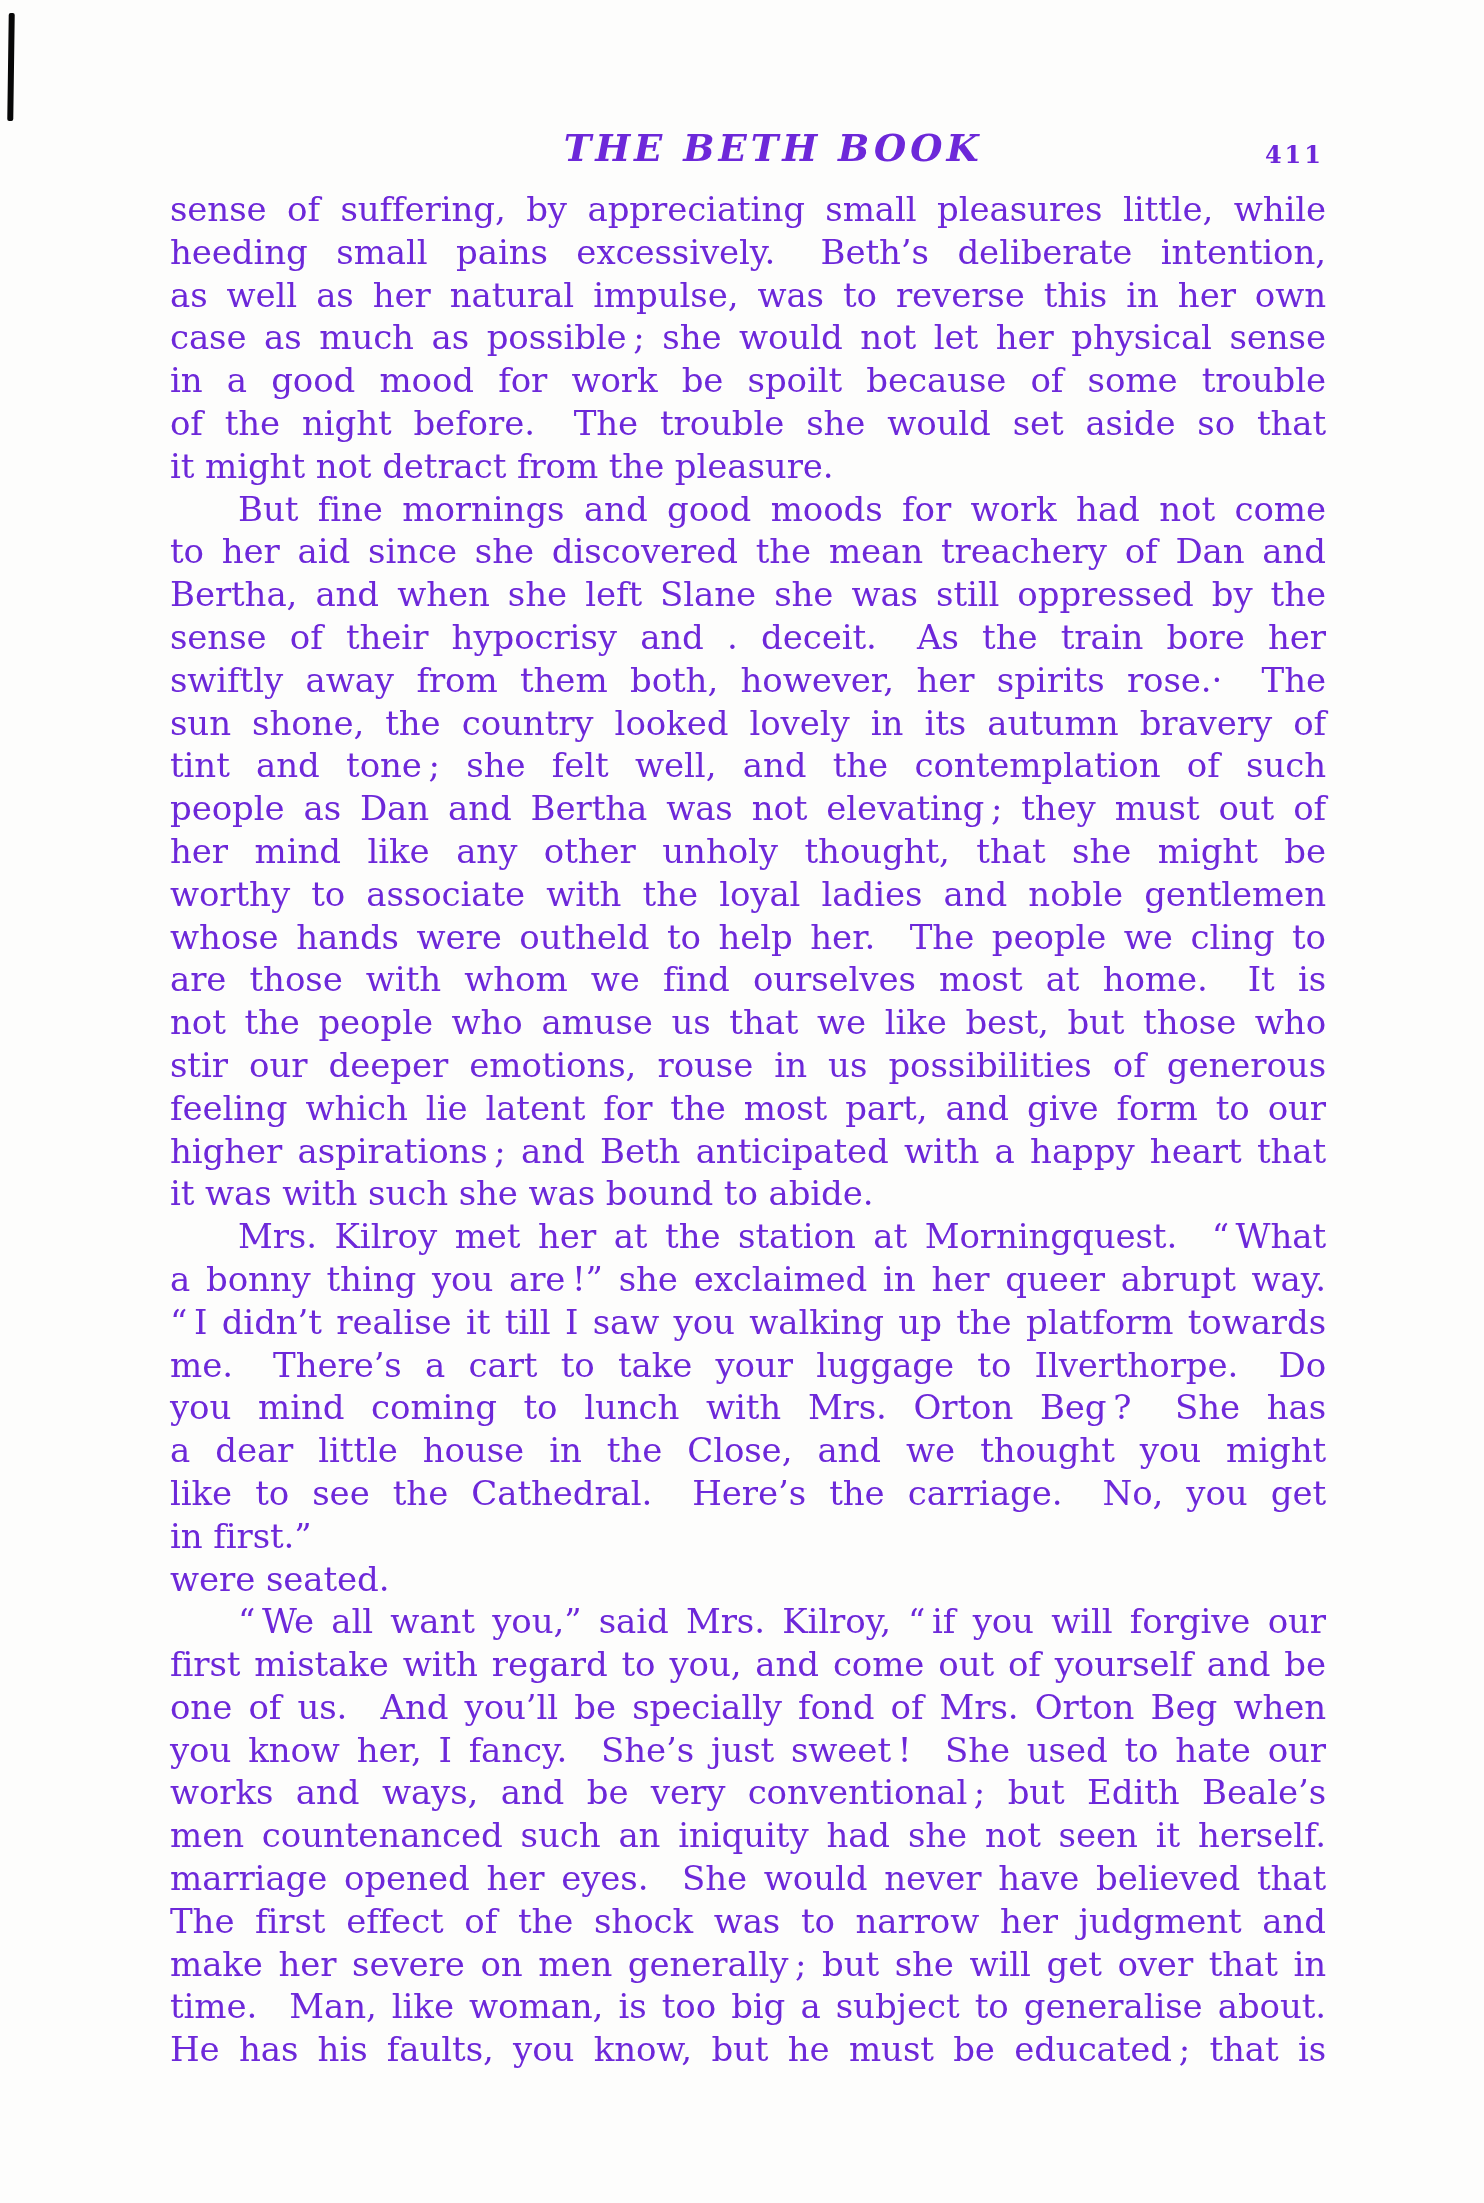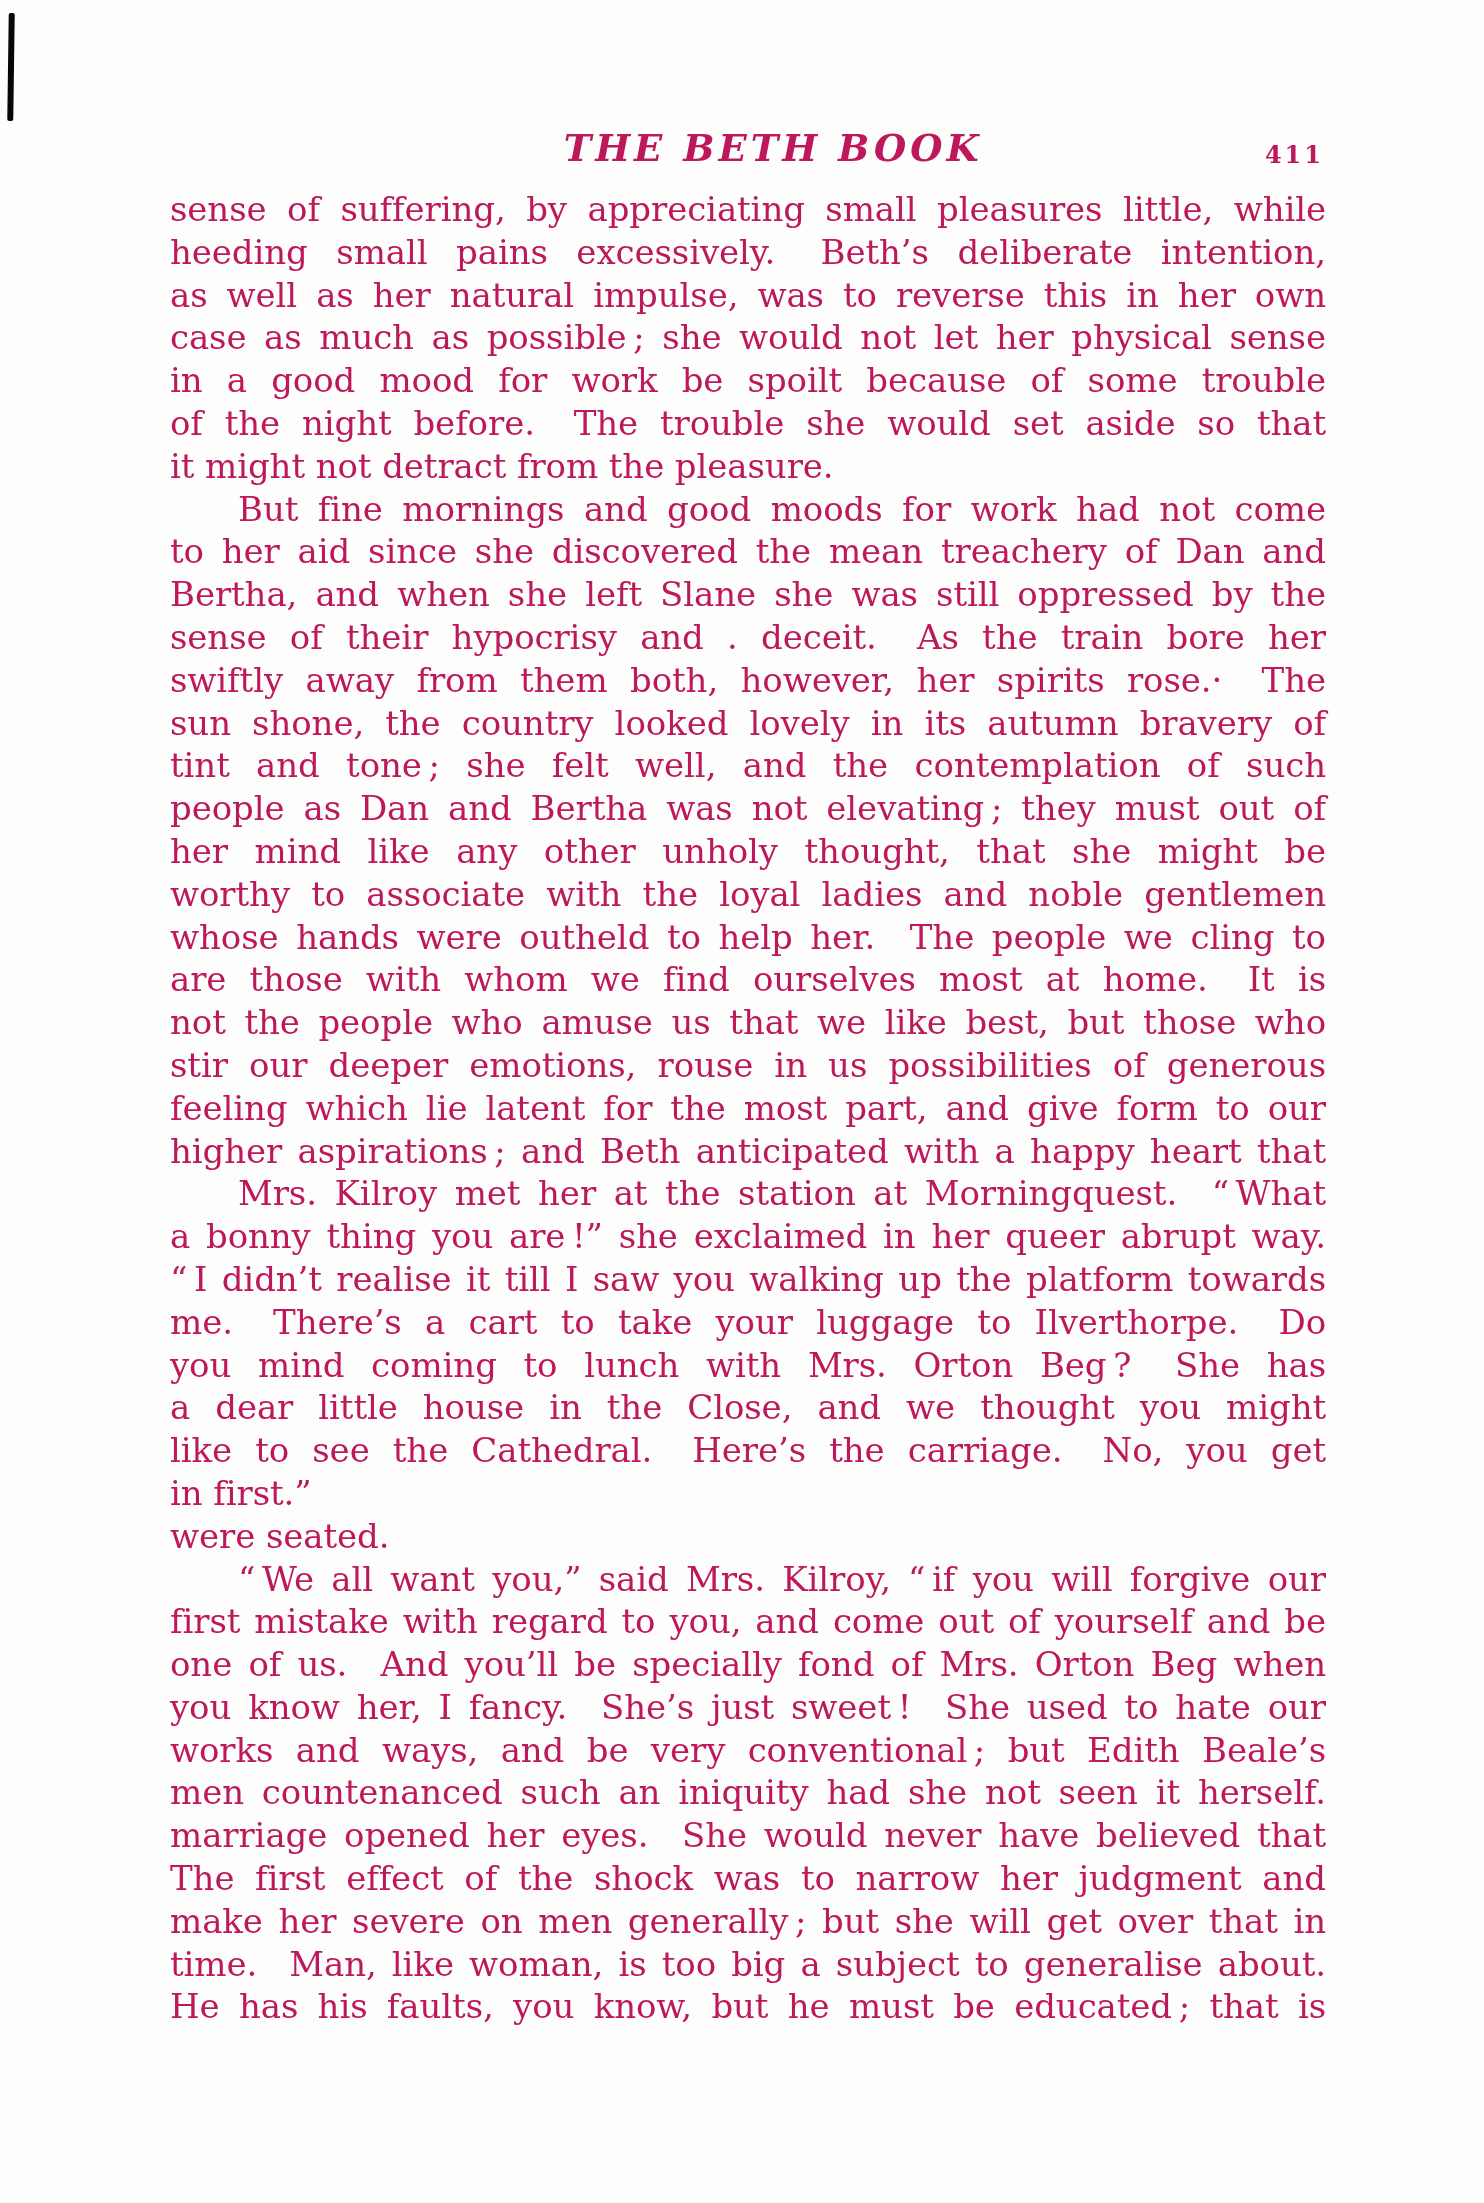--- a/index.html
+++ b/index.html
@@ -7,21 +7,21 @@
     padding: 0;
     background: #ffffff;
   }
   .page {
     position: relative;
     width: 1484px;
     height: 2203px;
     background: #fdfdfc;
     overflow: hidden;
     font-family: "DejaVu Serif", "Liberation Serif", serif;
-    color: #be185d;
+    color: #6d28d9;
   }
   
   .scan-mark {
     position: absolute;
     left: 8px;
     top: 13px;
     width: 6px;
     height: 108px;
     background: #070707;
     border-radius: 2px;
@@ -105,20 +105,21 @@
       <div class="line">tint and tone ; she felt well, and the contemplation of such</div>
       <div class="line">people as Dan and Bertha was not elevating ; they must out of</div>
       <div class="line">her mind like any other unholy thought, that she might be</div>
       <div class="line">worthy to associate with the loyal ladies and noble gentlemen</div>
       <div class="line">whose hands were outheld to help her.  The people we cling to</div>
       <div class="line">are those with whom we find ourselves most at home.  It is</div>
       <div class="line">not the people who amuse us that we like best, but those who</div>
       <div class="line">stir our deeper emotions, rouse in us possibilities of generous</div>
       <div class="line">feeling which lie latent for the most part, and give form to our</div>
       <div class="line">higher aspirations ; and Beth anticipated with a happy heart that</div>
+      <div class="line par-last">it was with such she was bound to abide.</div>
       <div class="line par-first">Mrs. Kilroy met her at the station at Morningquest.  “ What</div>
       <div class="line">a bonny thing you are !” she exclaimed in her queer abrupt way.</div>
       <div class="line">“ I didn’t realise it till I saw you walking up the platform towards</div>
       <div class="line">me.  There’s a cart to take your luggage to Ilverthorpe.  Do</div>
       <div class="line">you mind coming to lunch with Mrs. Orton Beg ?  She has</div>
       <div class="line">a dear little house in the Close, and we thought you might</div>
       <div class="line">like to see the Cathedral.  Here’s the carriage.  No, you get</div>
       <div class="line par-last">in first.”</div>
       <div class="line par-last">were seated.</div>
       <div class="line par-first">“ We all want you,” said Mrs. Kilroy, “ if you will forgive our</div>

